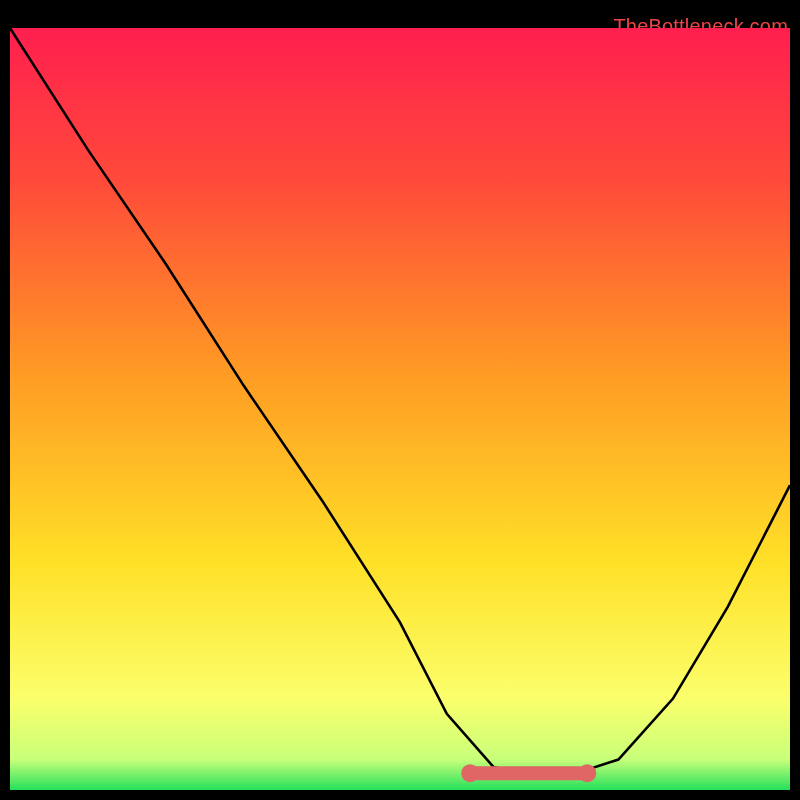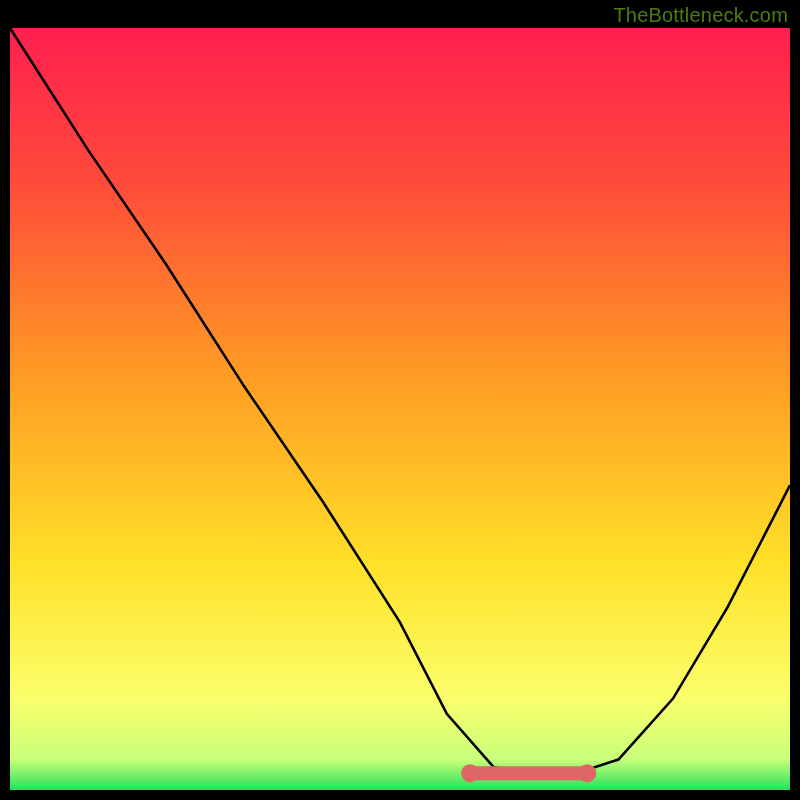--- a/index.html
+++ b/index.html
@@ -15,23 +15,23 @@
     position: absolute;
     left: 10px;
     top: 28px;
     width: 780px;
     height: 762px;
     background: #000;
     overflow: hidden;
   }
   .watermark {
     position: absolute;
-    top: 4px;
+    top: 15px;
     right: 12px;
-    color: #4d7c0f;
+    color: #ef4444;
     font-size: 20px;
     letter-spacing: 0.2px;
   }
   svg { display:block; }
 </style>
 </head>
 <body>
 
 <div class="watermark">TheBottleneck.com</div>
 

